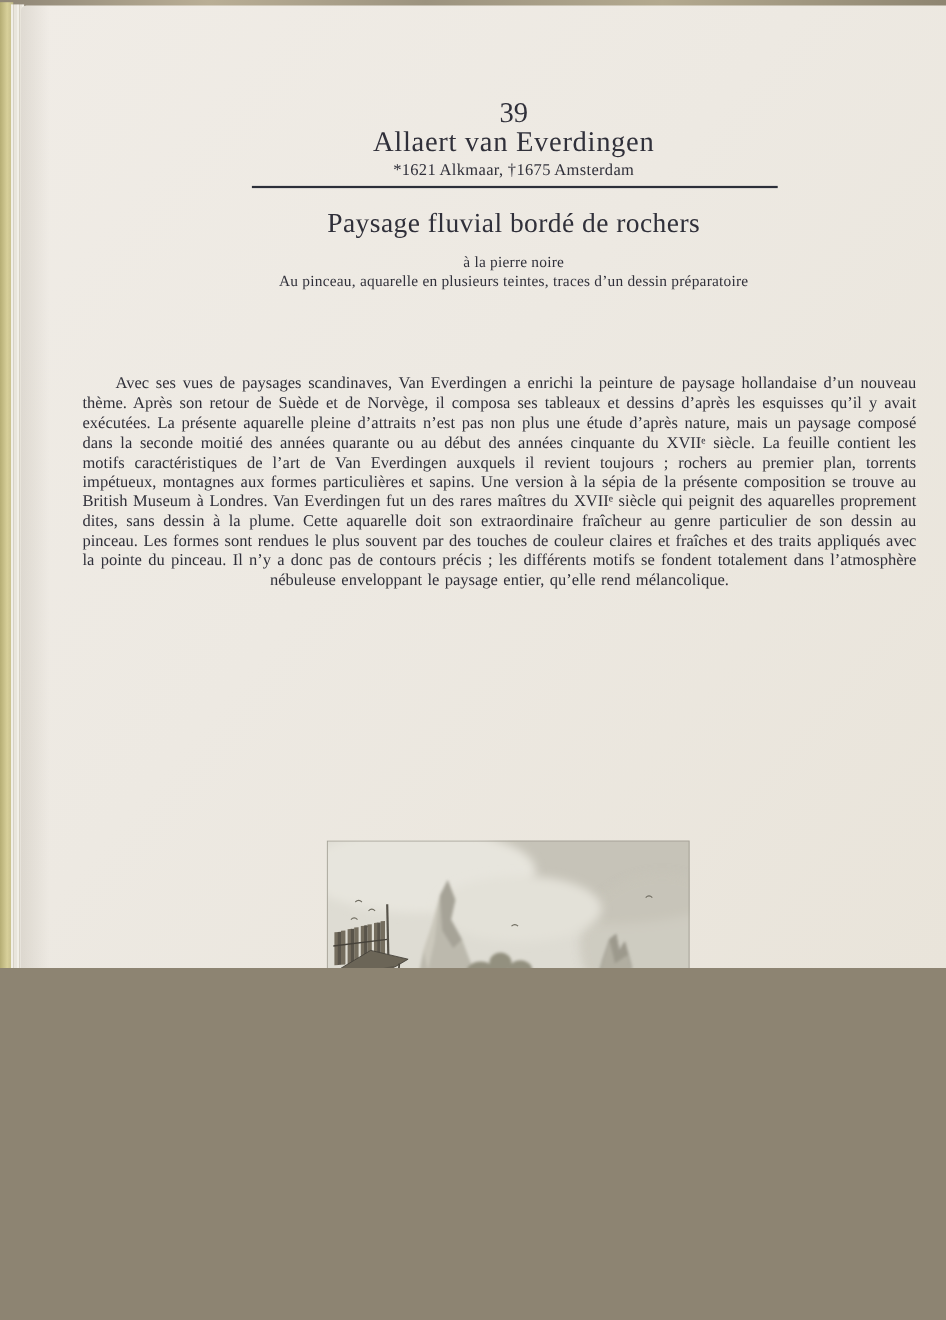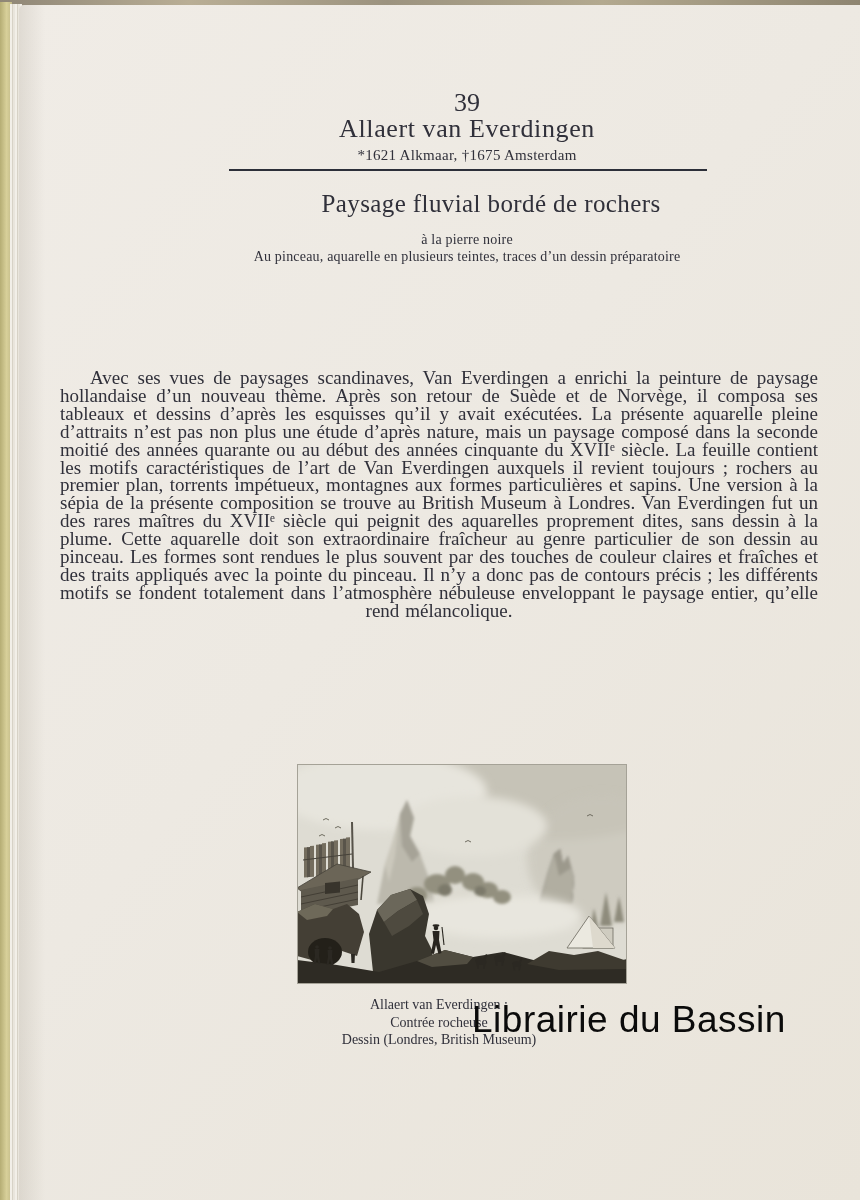--- a/index.html
+++ b/index.html
@@ -1,17 +1,17 @@
 <!DOCTYPE html>
 <html><head>
 <meta charset="utf-8">
 <style>
   html,body{margin:0;padding:0;}
   body{width:860px;height:1200px;overflow:hidden;background:#8d8472;font-family:"Liberation Serif",serif;}
-  #photo{position:relative;width:860px;height:1200px;overflow:hidden;}
+  #photo{position:relative;width:860px;height:880px;overflow:hidden;}
 
   
   .backing-top{position:absolute;left:0;top:0;right:0;height:6px;
     background:linear-gradient(90deg,#8f8676,#b9ae95 22%,#9c937f 45%,#b3a98f 70%,#8e8571);}
   .backing-left{position:absolute;left:0;top:2px;bottom:0;width:12px;
     background:linear-gradient(90deg,#b5ad74,#d8d09a 55%,#c2ba88);}
   .page-edges{position:absolute;left:10px;top:4px;bottom:0;width:12px;
     background:repeating-linear-gradient(90deg,#f2efe8 0 2px,#d7d2c6 2px 3px,#e9e5dc 3px 5px);}
 
   
@@ -23,25 +23,25 @@
 
   .ink{color:#30303a;}
   .abs{position:absolute;}
   .ctr{left:467px;transform:translateX(-50%);text-align:center;white-space:nowrap;}
 
   .catalog-number{top:88px;font-size:26px;}
   .artist-name{top:114px;font-size:26px;letter-spacing:.6px;}
   .artist-dates{top:147px;font-size:15px;letter-spacing:.3px;}
   .header-rule{left:229px;top:169px;width:478px;height:2px;background:#2c2f39;}
 
-  .artwork-title{top:190px;font-size:25px;letter-spacing:.4px;margin-left:24px;}
+  .artwork-title{top:190px;font-size:25px;letter-spacing:.4px;}
   .details-block{top:231px;font-size:14px;line-height:17px;letter-spacing:.2px;}
 
-  .body-paragraph{left:60px;top:341px;width:758px;font-size:19px;line-height:17.9px;
-    text-align:justify;text-align-last:center;text-indent:30px;word-spacing:1.2px;margin-top:28px;}
+  .body-paragraph{left:75px;top:341px;width:758px;font-size:15px;line-height:17.9px;
+    text-align:justify;text-align-last:center;text-indent:30px;word-spacing:1.2px;}
 
   .figure{left:297px;top:764px;width:330px;height:220px;}
   .caption{left:439px;transform:translateX(-50%);top:996px;font-size:14px;line-height:17.5px;
     text-align:center;white-space:nowrap;}
 
   .watermark{left:472px;top:999px;font-family:"Liberation Sans",sans-serif;
     font-size:37px;font-weight:500;letter-spacing:.5px;opacity:.95;white-space:nowrap;z-index:5;}
 </style>
 </head>
 <body>

